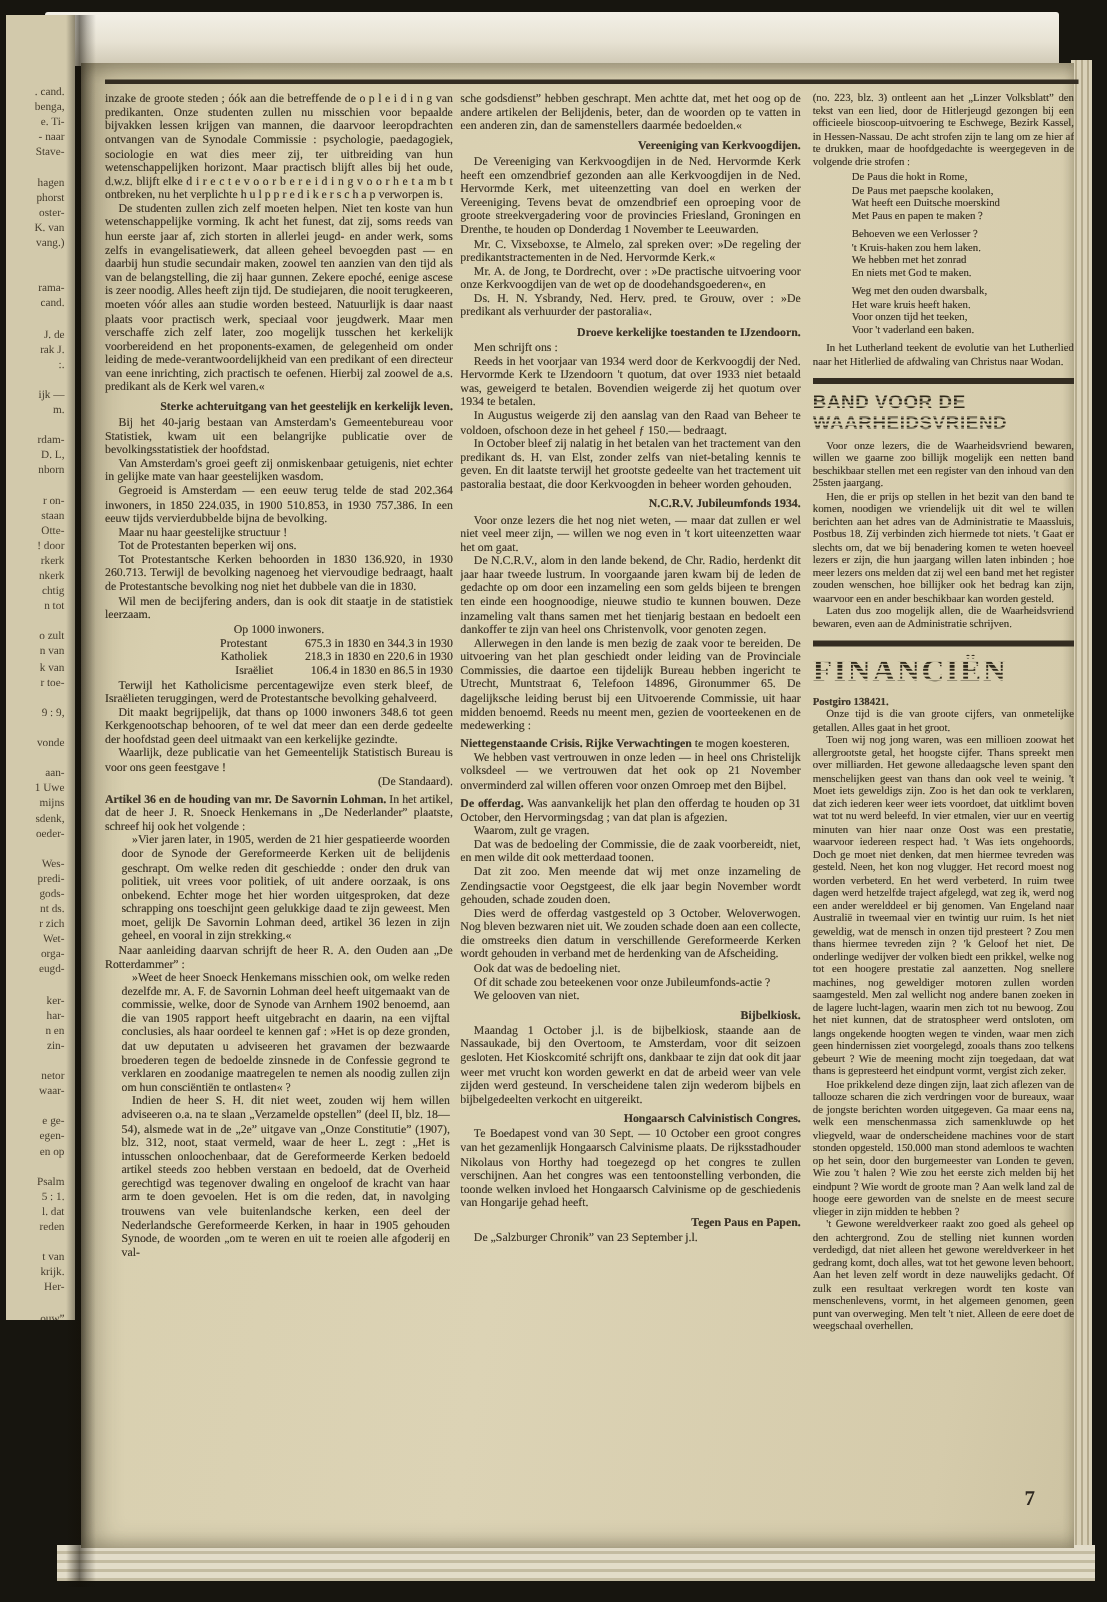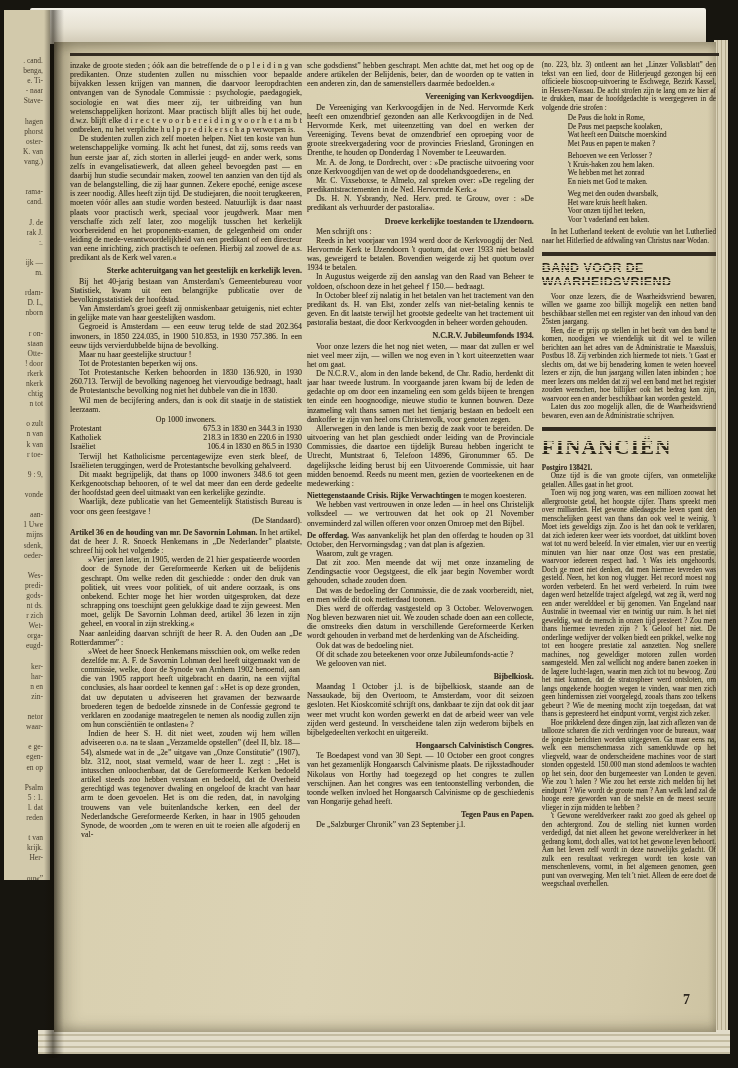--- a/index.html
+++ b/index.html
@@ -54,21 +54,21 @@
   .blk{margin:0;text-shadow:0 0 .35px rgba(62,52,36,.55);}
   .p{text-indent:9px;}
   .pc{text-indent:0;}
   .pl{text-indent:0;margin-top:3px;}
   .pl .lead{font-weight:bold;}
   .h{font-weight:bold;text-align:right;text-indent:0;margin-top:4px;margin-bottom:1px;}
   .bold{font-weight:bold;text-align:left;margin-top:2px;}
   .center{text-align:center;text-indent:0;margin-top:1px;}
   .right{text-align:right;text-indent:0;}
   .q{margin-left:11px;margin-right:2px;text-indent:7px;}
-  .row{display:flex;justify-content:space-between;}
+  .row{display:flex;justify-content:flex-end;}
   .row .rl{text-align:left;}
   .row .rv{text-align:right;padding-left:25px;}
   .poem{margin:2px 0 2px 26px;text-align:left;}
   .poem .stanza{margin-bottom:4px;}
   .colrule{height:3.5px;background:#332c21;margin:7px 0 5px 0;}
   .display{
     font-family:"Liberation Sans","DejaVu Sans",sans-serif;
     font-weight:900;font-size:12.5px;line-height:14px;letter-spacing:.4px;
     text-align:left;text-indent:0;margin:1px 0 4px 0;
     color:transparent;
@@ -221,38 +221,38 @@
         <p class="blk pl"><b class="lead">Artikel 36 en de houding van mr. De Savornin Lohman. </b>In het artikel, dat de heer J. R. Snoeck Henkemans in „De Nederlander” plaatste, schreef hij ook het volgende :</p>
         <p class="blk q">»Vier jaren later, in 1905, werden de 21 hier gespatieerde woorden door de Synode der Gereformeerde Kerken uit de belijdenis geschrapt. Om welke reden dit geschiedde : onder den druk van politiek, uit vrees voor politiek, of uit andere oorzaak, is ons onbekend. Echter moge het hier worden uitgesproken, dat deze schrapping ons toeschijnt geen gelukkige daad te zijn geweest. Men moet, gelijk De Savornin Lohman deed, artikel 36 lezen in zijn geheel, en vooral in zijn strekking.«</p>
         <p class="blk p">Naar aanleiding daarvan schrijft de heer R. A. den Ouden aan „De Rotterdammer” :</p>
         <p class="blk q">»Weet de heer Snoeck Henkemans misschien ook, om welke reden dezelfde mr. A. F. de Savornin Lohman deel heeft uitgemaakt van de commissie, welke, door de Synode van Arnhem 1902 benoemd, aan die van 1905 rapport heeft uitgebracht en daarin, na een vijftal conclusies, als haar oordeel te kennen gaf : »Het is op deze gronden, dat uw deputaten u adviseeren het gravamen der bezwaarde broederen tegen de bedoelde zinsnede in de Confessie gegrond te verklaren en zoodanige maatregelen te nemen als noodig zullen zijn om hun consciëntiën te ontlasten« ?</p>
         <p class="blk q">Indien de heer S. H. dit niet weet, zouden wij hem willen adviseeren o.a. na te slaan „Verzamelde opstellen” (deel II, blz. 18—54), alsmede wat in de „2e” uitgave van „Onze Constitutie” (1907), blz. 312, noot, staat vermeld, waar de heer L. zegt : „Het is intusschen onloochenbaar, dat de Gereformeerde Kerken bedoeld artikel steeds zoo hebben verstaan en bedoeld, dat de Overheid gerechtigd was tegenover dwaling en ongeloof de kracht van haar arm te doen gevoelen. Het is om die reden, dat, in navolging trouwens van vele buitenlandsche kerken, een deel der Nederlandsche Gereformeerde Kerken, in haar in 1905 gehouden Synode, de woorden „om te weren en uit te roeien alle afgoderij en val-</p>
       </div>
     <div class="colcell col-2">
         <p class="blk pc">sche godsdienst” hebben geschrapt. Men achtte dat, met het oog op de andere artikelen der Belijdenis, beter, dan de woorden op te vatten in een anderen zin, dan de samenstellers daarmée bedoelden.«</p>
         <p class="blk h">Vereeniging van Kerkvoogdijen.</p>
         <p class="blk p">De Vereeniging van Kerkvoogdijen in de Ned. Hervormde Kerk heeft een omzendbrief gezonden aan alle Kerkvoogdijen in de Ned. Hervormde Kerk, met uiteenzetting van doel en werken der Vereeniging. Tevens bevat de omzendbrief een oproeping voor de groote streekvergadering voor de provincies Friesland, Groningen en Drenthe, te houden op Donderdag 1 November te Leeuwarden.</p>
+        <p class="blk p">Mr. C. Vixseboxse, te Almelo, zal spreken over: »De regeling der predikantstractementen in de Ned. Hervormde Kerk.«</p>
         <p class="blk p">Mr. A. de Jong, te Dordrecht, over : »De practische uitvoering voor onze Kerkvoogdijen van de wet op de doodehandsgoederen«, en</p>
-        <p class="blk p">Mr. C. Vixseboxse, te Almelo, zal spreken over: »De regeling der predikantstractementen in de Ned. Hervormde Kerk.«</p>
         <p class="blk p">Ds. H. N. Ysbrandy, Ned. Herv. pred. te Grouw, over : »De predikant als verhuurder der pastoralia«.</p>
         <p class="blk h">Droeve kerkelijke toestanden te IJzendoorn.</p>
         <p class="blk p">Men schrijft ons :</p>
         <p class="blk p">Reeds in het voorjaar van 1934 werd door de Kerkvoogdij der Ned. Hervormde Kerk te IJzendoorn 't quotum, dat over 1933 niet betaald was, geweigerd te betalen. Bovendien weigerde zij het quotum over 1934 te betalen.</p>
         <p class="blk p">In Augustus weigerde zij den aanslag van den Raad van Beheer te voldoen, ofschoon deze in het geheel ƒ 150.— bedraagt.</p>
         <p class="blk p">In October bleef zij nalatig in het betalen van het tractement van den predikant ds. H. van Elst, zonder zelfs van niet-betaling kennis te geven. En dit laatste terwijl het grootste gedeelte van het tractement uit pastoralia bestaat, die door Kerkvoogden in beheer worden gehouden.</p>
         <p class="blk h">N.C.R.V. Jubileumfonds 1934.</p>
         <p class="blk p">Voor onze lezers die het nog niet weten, — maar dat zullen er wel niet veel meer zijn, — willen we nog even in 't kort uiteenzetten waar het om gaat.</p>
         <p class="blk p">De N.C.R.V., alom in den lande bekend, de Chr. Radio, herdenkt dit jaar haar tweede lustrum. In voorgaande jaren kwam bij de leden de gedachte op om door een inzameling een som gelds bijeen te brengen ten einde een hoognoodige, nieuwe studio te kunnen bouwen. Deze inzameling valt thans samen met het tienjarig bestaan en bedoelt een dankoffer te zijn van heel ons Christenvolk, voor genoten zegen.</p>
         <p class="blk p">Allerwegen in den lande is men bezig de zaak voor te bereiden. De uitvoering van het plan geschiedt onder leiding van de Provinciale Commissies, die daartoe een tijdelijk Bureau hebben ingericht te Utrecht, Muntstraat 6, Telefoon 14896, Gironummer 65. De dagelijksche leiding berust bij een Uitvoerende Commissie, uit haar midden benoemd. Reeds nu meent men, gezien de voorteekenen en de medewerking :</p>
         <p class="blk pl"><b class="lead">Niettegenstaande Crisis. Rijke Verwachtingen </b>te mogen koesteren.</p>
         <p class="blk p">We hebben vast vertrouwen in onze leden — in heel ons Christelijk volksdeel — we vertrouwen dat het ook op 21 November onverminderd zal willen offeren voor onzen Omroep met den Bijbel.</p>
         <p class="blk pl"><b class="lead">De offerdag. </b>Was aanvankelijk het plan den offerdag te houden op 31 October, den Hervormingsdag ; van dat plan is afgezien.</p>
         <p class="blk p">Waarom, zult ge vragen.</p>
+        <p class="blk p">Dat was de bedoeling der Commissie, die de zaak voorbereidt, niet, en men wilde dit ook metterdaad toonen.</p>
         <p class="blk p">Dat zit zoo. Men meende dat wij met onze inzameling de Zendingsactie voor Oegstgeest, die elk jaar begin November wordt gehouden, schade zouden doen.</p>
-        <p class="blk p">Dat was de bedoeling der Commissie, die de zaak voorbereidt, niet, en men wilde dit ook metterdaad toonen.</p>
         <p class="blk p">Dies werd de offerdag vastgesteld op 3 October. Weloverwogen. Nog bleven bezwaren niet uit. We zouden schade doen aan een collecte, die omstreeks dien datum in verschillende Gereformeerde Kerken wordt gehouden in verband met de herdenking van de Afscheiding.</p>
         <p class="blk p">Ook dat was de bedoeling niet.</p>
         <p class="blk p">Of dit schade zou beteekenen voor onze Jubileumfonds-actie ?</p>
         <p class="blk p">We gelooven van niet.</p>
         <p class="blk h">Bijbelkiosk.</p>
         <p class="blk p">Maandag 1 October j.l. is de bijbelkiosk, staande aan de Nassaukade, bij den Overtoom, te Amsterdam, voor dit seizoen gesloten. Het Kioskcomité schrijft ons, dankbaar te zijn dat ook dit jaar weer met vrucht kon worden gewerkt en dat de arbeid weer van vele zijden werd gesteund. In verscheidene talen zijn wederom bijbels en bijbelgedeelten verkocht en uitgereikt.</p>
         <p class="blk h">Hongaarsch Calvinistisch Congres.</p>
         <p class="blk p">Te Boedapest vond van 30 Sept. — 10 October een groot congres van het gezamenlijk Hongaarsch Calvinisme plaats. De rijksstadhouder Nikolaus von Horthy had toegezegd op het congres te zullen verschijnen. Aan het congres was een tentoonstelling verbonden, die toonde welken invloed het Hongaarsch Calvinisme op de geschiedenis van Hongarije gehad heeft.</p>
         <p class="blk h">Tegen Paus en Papen.</p>
         <p class="blk p">De „Salzburger Chronik” van 23 September j.l.</p>

